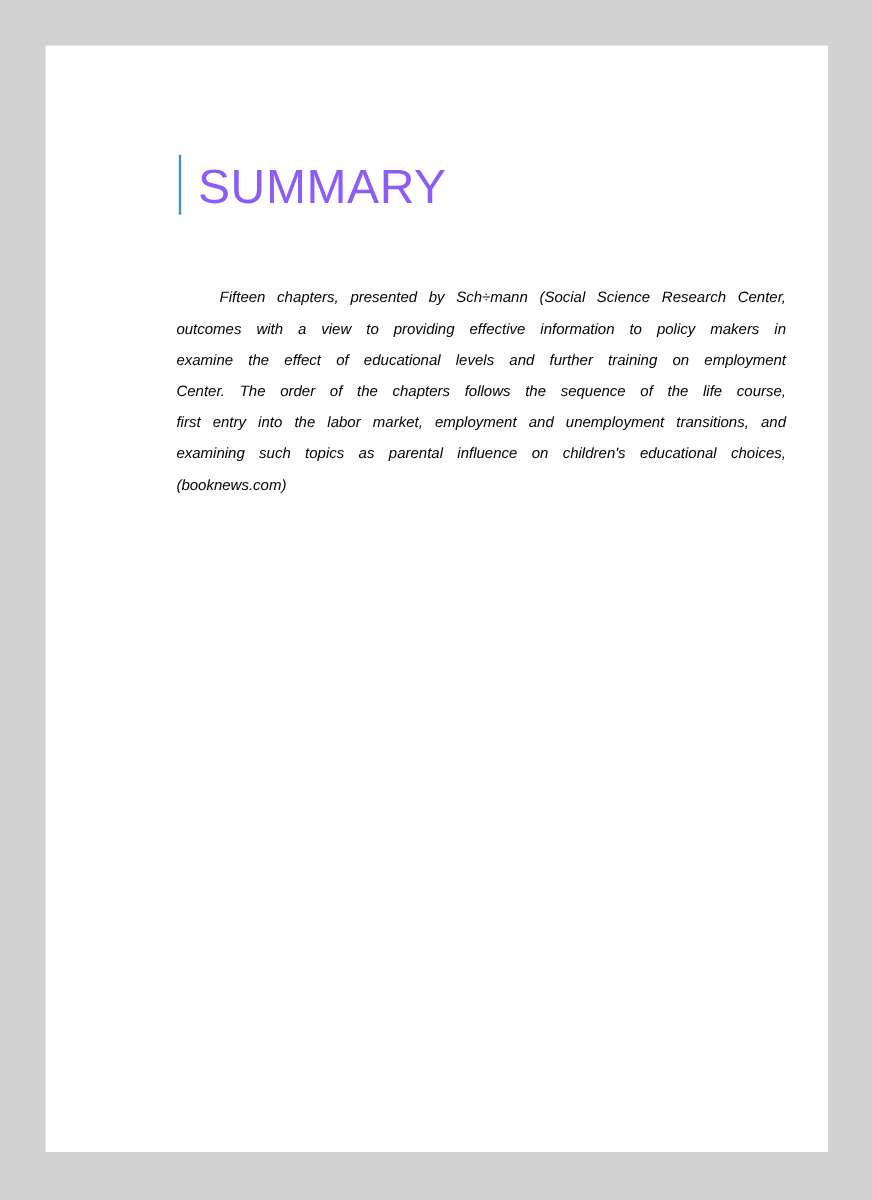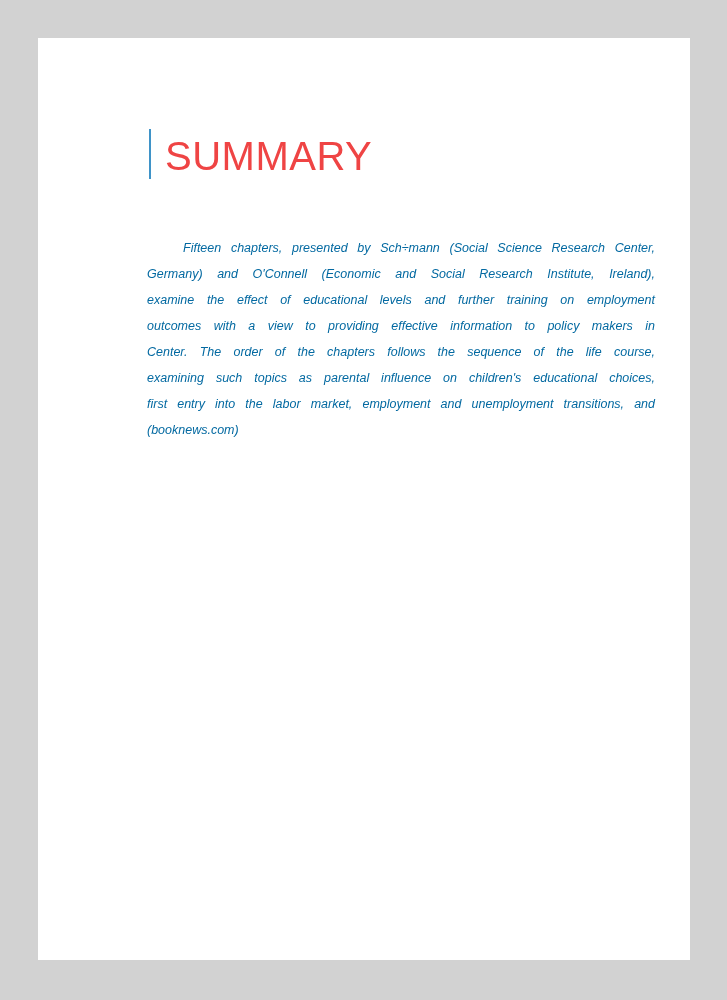--- a/index.html
+++ b/index.html
@@ -34,31 +34,31 @@
     background: #3f93c8;
     flex: 0 0 2px;
   }
   .doc-title {
     margin-left: 14px;
     padding-top: 4px;
     font-size: 40px;
     line-height: 46px;
     font-weight: 300;
     letter-spacing: 0.5px;
-    color: #ef4444;
+    color: #8b5cf6;
     white-space: nowrap;
   }
   .summary-paragraph {
     position: absolute;
     left: 109px; top: 197px;
     width: 508px;
     font-style: italic;
     font-size: 12.5px;
     line-height: 26px;
-    color: #0369a1;
+    color: #000000;
   }
   .line {
     text-align: justify;
     text-align-last: justify;
     white-space: normal;
   }
   .line--first {
     text-indent: 36px;
   }
   .line--last {
@@ -72,23 +72,22 @@
 <div class="canvas">
   <div class="sheet">
 
     <div class="title-block">
       <div class="accent-bar" style="background-color: rgb(63, 147, 200);"></div>
       <h1 class="doc-title">SUMMARY</h1>
     </div>
 
     <div class="summary-paragraph">
       <div class="line line--first">Fifteen chapters, presented by Sch÷mann (Social Science Research Center,</div>
-      <div class="line">Germany) and O'Connell (Economic and Social Research Institute, Ireland),</div>
+      <div class="line">outcomes with a view to providing effective information to policy makers in</div>
       <div class="line">examine the effect of educational levels and further training on employment</div>
-      <div class="line">outcomes with a view to providing effective information to policy makers in</div>
       <div class="line">Center. The order of the chapters follows the sequence of the life course,</div>
+      <div class="line">first entry into the labor market, employment and unemployment transitions, and</div>
       <div class="line">examining such topics as parental influence on children's educational choices,</div>
-      <div class="line">first entry into the labor market, employment and unemployment transitions, and</div>
       <div class="line line--last">(booknews.com)</div>
     </div>
 
   </div>
 </div>
 
 </body></html>

